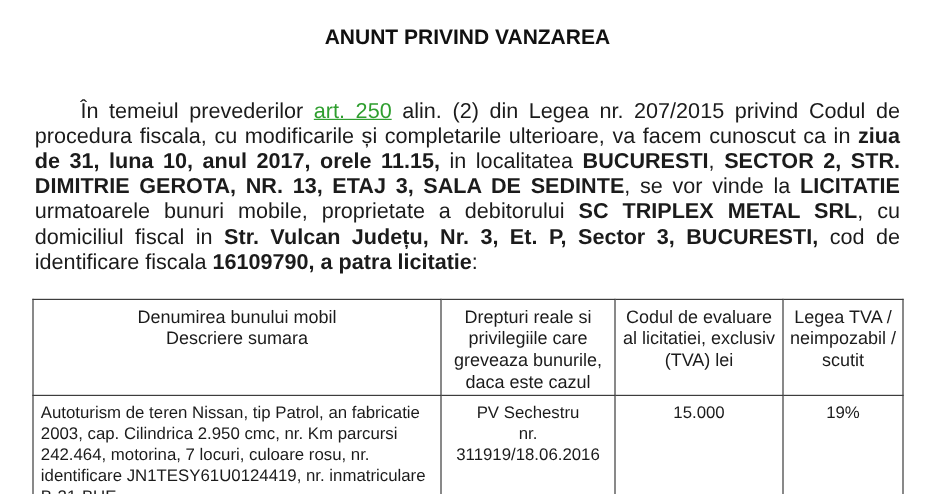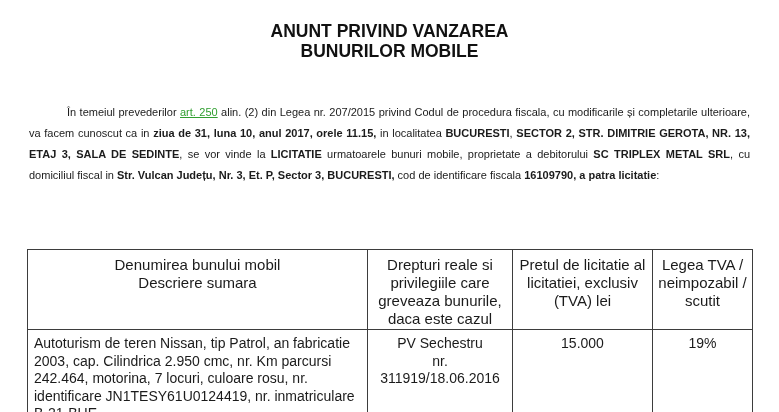--- a/index.html
+++ b/index.html
@@ -20,21 +20,21 @@
     line-height: 20px;
     font-weight: bold;
     color: #111111;
   }
 
   .para {
     margin: 41px 32px 0 29px;
     width: 721px;
     text-align: justify;
     text-indent: 38px;
-    font-size: 11px;
+    font-size: 18px;
     line-height: 21px;
     color: #1b1b1b;
   }
   .seg { font-weight: normal; }
   .seg.bold { font-weight: bold; }
   .seg.link { text-decoration: underline; cursor: pointer; }
 
   .table-wrap { position: absolute; top: 228px; left: 27px; }
   table {
     border-collapse: collapse;
@@ -66,38 +66,38 @@
     font-size: 14px;
     line-height: 17.5px;
   }
   td.left { text-align: left; }
 </style>
 </head>
 <body>
 
 <div class="page">
 
-  <h1 class="title"><span>ANUNT PRIVIND VANZAREA</span><br><span>BUNURILOR MOBILE</span></h1>
+  <h1 class="title"><span>ANUNT PRIVIND VANZAREA</span><br></h1>
 
   <p class="para"><span class="seg">În temeiul prevederilor </span><a class="seg link" style="color: rgb(47, 158, 47);">art. 250</a><span class="seg"> alin. (2) din Legea nr. 207/2015 privind Codul de procedura fiscala, cu modificarile și completarile ulterioare, va facem cunoscut ca in </span><span class="seg bold">ziua de 31, luna 10, anul 2017, orele 11.15,</span><span class="seg"> in localitatea </span><span class="seg bold">BUCURESTI</span><span class="seg">, </span><span class="seg bold">SECTOR 2, STR. DIMITRIE GEROTA, NR. 13, ETAJ 3, SALA DE SEDINTE</span><span class="seg">, se vor vinde la </span><span class="seg bold">LICITATIE</span><span class="seg"> urmatoarele bunuri mobile, proprietate a debitorului </span><span class="seg bold">SC TRIPLEX METAL SRL</span><span class="seg">, cu domiciliul fiscal in </span><span class="seg bold">Str. Vulcan Județu, Nr. 3, Et. P, Sector 3, BUCURESTI,</span><span class="seg"> cod de identificare fiscala </span><span class="seg bold">16109790, a patra licitatie</span><span class="seg">:</span></p>
 
   <div class="table-wrap">
     <table>
       <colgroup>
         <col class="c1">
           <col class="c2">
           <col class="c3">
           <col class="c4">
       </colgroup>
       <thead>
         <tr>
           <th>Denumirea bunului mobil
 Descriere sumara</th>
           <th>Drepturi reale si privilegiile care greveaza bunurile, daca este cazul</th>
-          <th>Pretul de licitatie al licitatiei, exclusiv (TVA) lei</th>
+          <th>Codul de evaluare al licitatiei, exclusiv (TVA) lei</th>
           <th>Legea TVA / neimpozabil / scutit</th>
         </tr>
       </thead>
       <tbody>
         <tr>
           <td class="left">Autoturism de teren Nissan, tip Patrol, an fabricatie 2003, cap. Cilindrica 2.950 cmc, nr. Km parcursi 242.464, motorina, 7 locuri, culoare rosu, nr. identificare JN1TESY61U0124419, nr. inmatriculare B-21-BUE</td>
           <td>PV Sechestru
 nr.
 311919/18.06.2016</td>
           <td>15.000</td>

